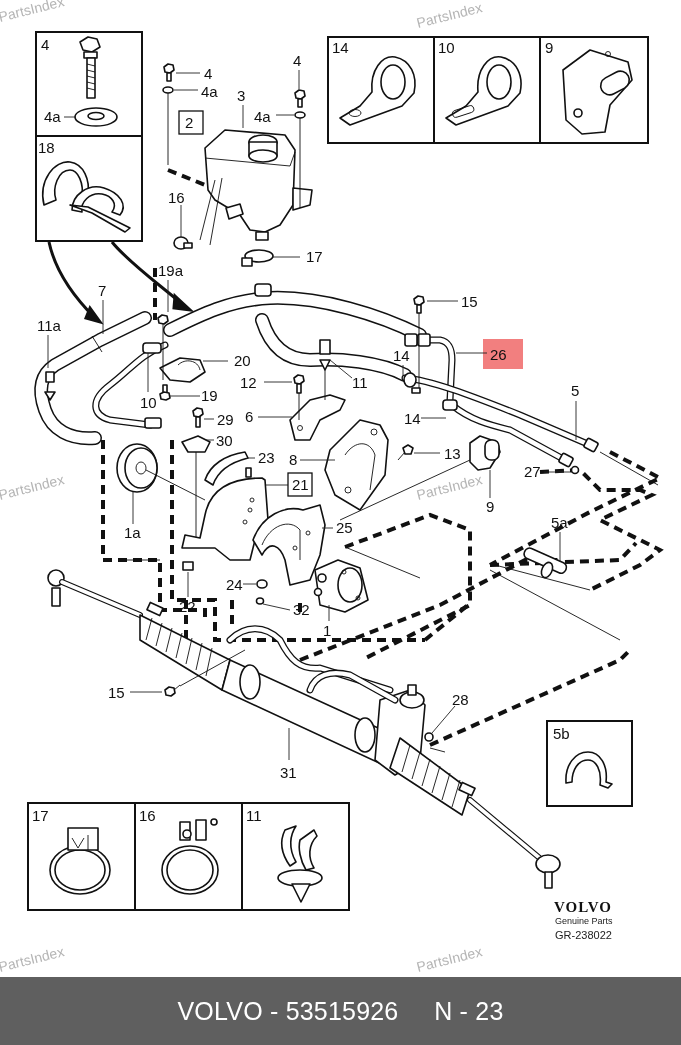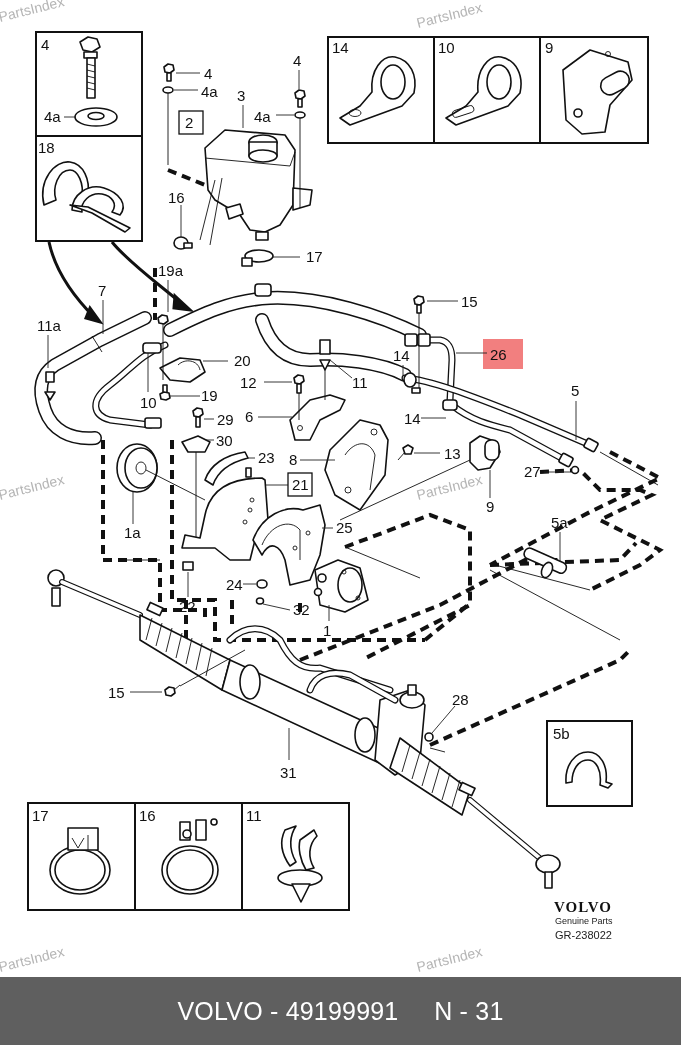--- a/index.html
+++ b/index.html
@@ -479,16 +479,16 @@
   <g>
     <text class="brand" x="554" y="912">VOLVO</text>
     <text class="brand-sub" x="555" y="924">Genuine Parts</text>
     <text class="brand-code" x="555" y="939">GR-238022</text>
   </g>
 </svg>
 
 <div id="footer">
   <span>VOLVO</span>
     <span> - </span>
-    <span>49199991</span>
+    <span>53515926</span>
     <span>     </span>
-    <span>N - 31</span>
+    <span>N - 23</span>
 </div>
 
 </body></html>

